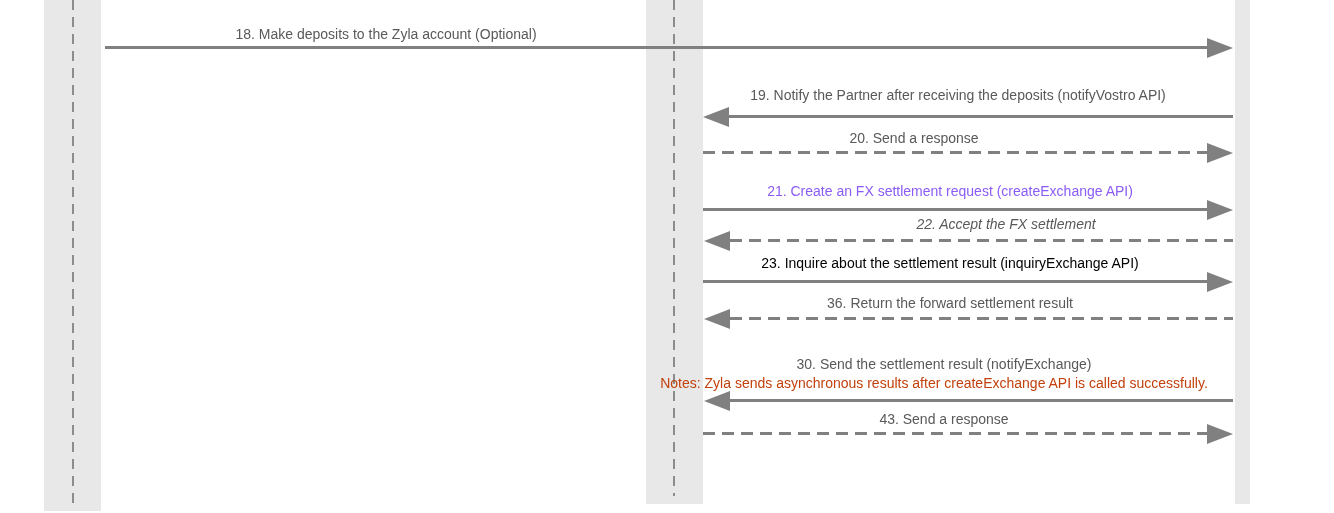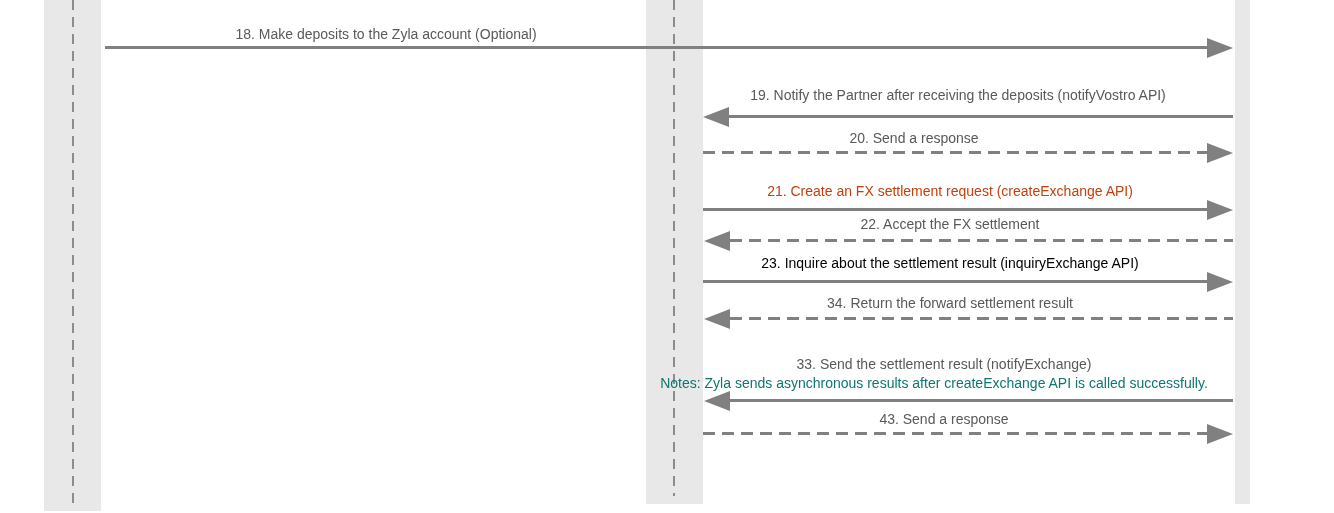--- a/index.html
+++ b/index.html
@@ -58,32 +58,32 @@
     <div class="lifeline" style="left: 1261px; height: 496px; background: repeating-linear-gradient(rgb(140, 140, 140) 0px, rgb(140, 140, 140) 10px, transparent 10px, transparent 17px);"></div>
     <div class="msg-label" style="left: 386px; top: 26px; color: rgb(89, 89, 89);">18. Make deposits to the Zyla account (Optional)</div>
     <div class="msg-line" style="left: 105px; top: 46px; width: 1102px; background: rgb(128, 128, 128);"></div>
     <div class="msg-head" style="top: 37.5px; border-top: 10px solid transparent; border-bottom: 10px solid transparent; left: 1207px; border-left: 26px solid rgb(128, 128, 128);"></div>
     <div class="msg-label" style="left: 946px; top: 87px; color: rgb(89, 89, 89); margin-left: 12px;">19. Notify the Partner after receiving the deposits (notifyVostro API)</div>
     <div class="msg-line" style="left: 729px; top: 115px; width: 504px; background: rgb(128, 128, 128);"></div>
     <div class="msg-head" style="top: 106.5px; border-top: 10px solid transparent; border-bottom: 10px solid transparent; left: 703px; border-right: 26px solid rgb(128, 128, 128);"></div>
     <div class="msg-label" style="left: 914px; top: 130px; color: rgb(89, 89, 89);">20. Send a response</div>
     <div class="msg-line" style="left: 703px; top: 151px; width: 504px; background: repeating-linear-gradient(90deg, rgb(128, 128, 128) 0px, rgb(128, 128, 128) 12px, transparent 12px, transparent 19px);"></div>
     <div class="msg-head" style="top: 142.5px; border-top: 10px solid transparent; border-bottom: 10px solid transparent; left: 1207px; border-left: 26px solid rgb(128, 128, 128);"></div>
-    <div class="msg-label" style="left: 950px; top: 183px; color: #c2410c;">21. Create an FX settlement request (createExchange API)</div>
+    <div class="msg-label" style="left: 950px; top: 183px; color: #8b5cf6;">21. Create an FX settlement request (createExchange API)</div>
     <div class="msg-line" style="left: 703px; top: 208px; width: 504px; background: rgb(128, 128, 128);"></div>
     <div class="msg-head" style="top: 199.5px; border-top: 10px solid transparent; border-bottom: 10px solid transparent; left: 1207px; border-left: 26px solid rgb(128, 128, 128);"></div>
-    <div class="msg-label" style="left: 950px; top: 216px; color: rgb(89, 89, 89);">22. Accept the FX settlement</div>
+    <div class="msg-label" style="left: 1006px; top: 216px; color: rgb(89, 89, 89); font-style: italic;">22. Accept the FX settlement</div>
     <div class="msg-line" style="left: 730px; top: 239px; width: 503px; background: repeating-linear-gradient(90deg, rgb(128, 128, 128) 0px, rgb(128, 128, 128) 12px, transparent 12px, transparent 19px);"></div>
     <div class="msg-head" style="top: 230.5px; border-top: 10px solid transparent; border-bottom: 10px solid transparent; left: 704px; border-right: 26px solid rgb(128, 128, 128);"></div>
     <div class="msg-label" style="left: 950px; top: 255px; color: #000000;">23. Inquire about the settlement result (inquiryExchange API)</div>
     <div class="msg-line" style="left: 703px; top: 280px; width: 504px; background: rgb(128, 128, 128);"></div>
     <div class="msg-head" style="top: 271.5px; border-top: 10px solid transparent; border-bottom: 10px solid transparent; left: 1207px; border-left: 26px solid rgb(128, 128, 128);"></div>
-    <div class="msg-label" style="left: 950px; top: 295px; color: rgb(89, 89, 89);">34. Return the forward settlement result</div>
+    <div class="msg-label" style="left: 950px; top: 295px; color: rgb(89, 89, 89);">36. Return the forward settlement result</div>
     <div class="msg-line" style="left: 730px; top: 317px; width: 503px; background: repeating-linear-gradient(90deg, rgb(128, 128, 128) 0px, rgb(128, 128, 128) 12px, transparent 12px, transparent 19px);"></div>
     <div class="msg-head" style="top: 308.5px; border-top: 10px solid transparent; border-bottom: 10px solid transparent; left: 704px; border-right: 26px solid rgb(128, 128, 128);"></div>
-    <div class="msg-label" style="left: 944px; top: 356px; color: rgb(89, 89, 89);">33. Send the settlement result (notifyExchange)</div>
-    <div class="msg-note" style="left: 934px; top: 375px; color: #0f766e;">Notes: Zyla sends asynchronous results after createExchange API is called successfully.</div>
+    <div class="msg-label" style="left: 944px; top: 356px; color: rgb(89, 89, 89);">30. Send the settlement result (notifyExchange)</div>
+    <div class="msg-note" style="left: 934px; top: 375px; color: #c2410c;">Notes: Zyla sends asynchronous results after createExchange API is called successfully.</div>
     <div class="msg-line" style="left: 730px; top: 399px; width: 503px; background: rgb(128, 128, 128);"></div>
     <div class="msg-head" style="top: 390.5px; border-top: 10px solid transparent; border-bottom: 10px solid transparent; left: 704px; border-right: 26px solid rgb(128, 128, 128);"></div>
     <div class="msg-label" style="left: 944px; top: 411px; color: rgb(89, 89, 89);">43. Send a response</div>
     <div class="msg-line" style="left: 703px; top: 432px; width: 504px; background: repeating-linear-gradient(90deg, rgb(128, 128, 128) 0px, rgb(128, 128, 128) 12px, transparent 12px, transparent 19px);"></div>
     <div class="msg-head" style="top: 423.5px; border-top: 10px solid transparent; border-bottom: 10px solid transparent; left: 1207px; border-left: 26px solid rgb(128, 128, 128);"></div>
   </div>
 
 </body></html>

